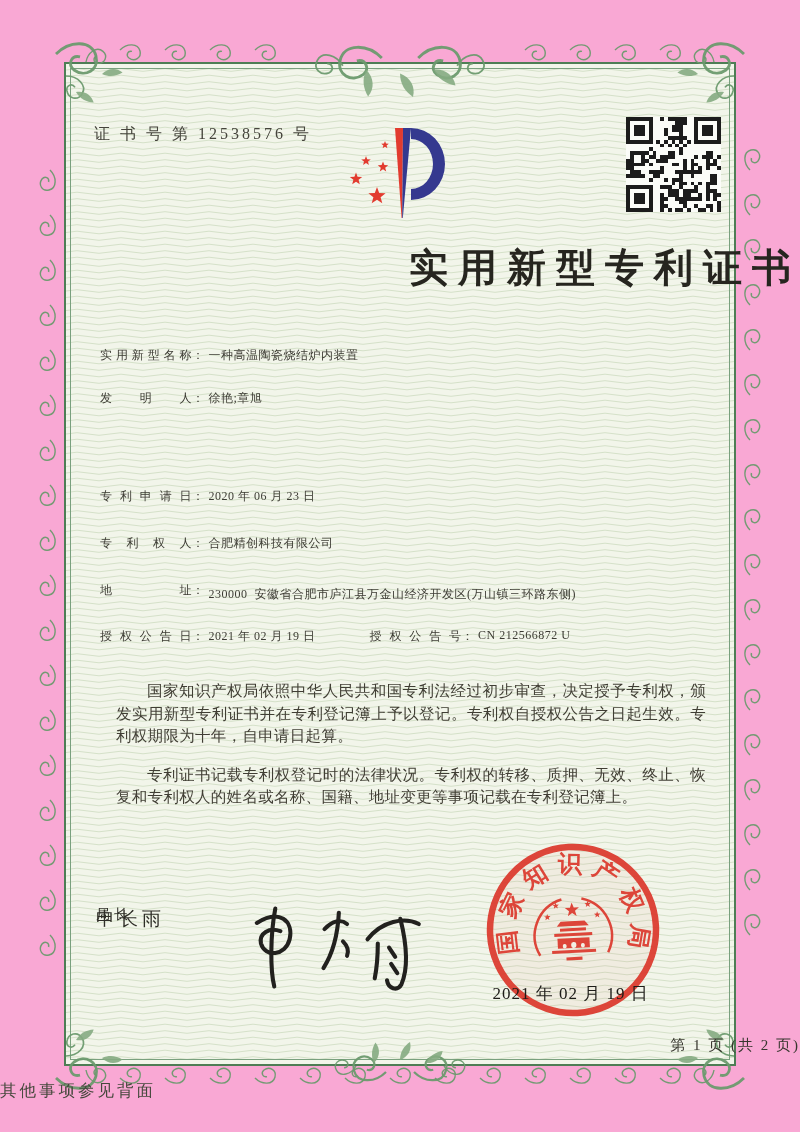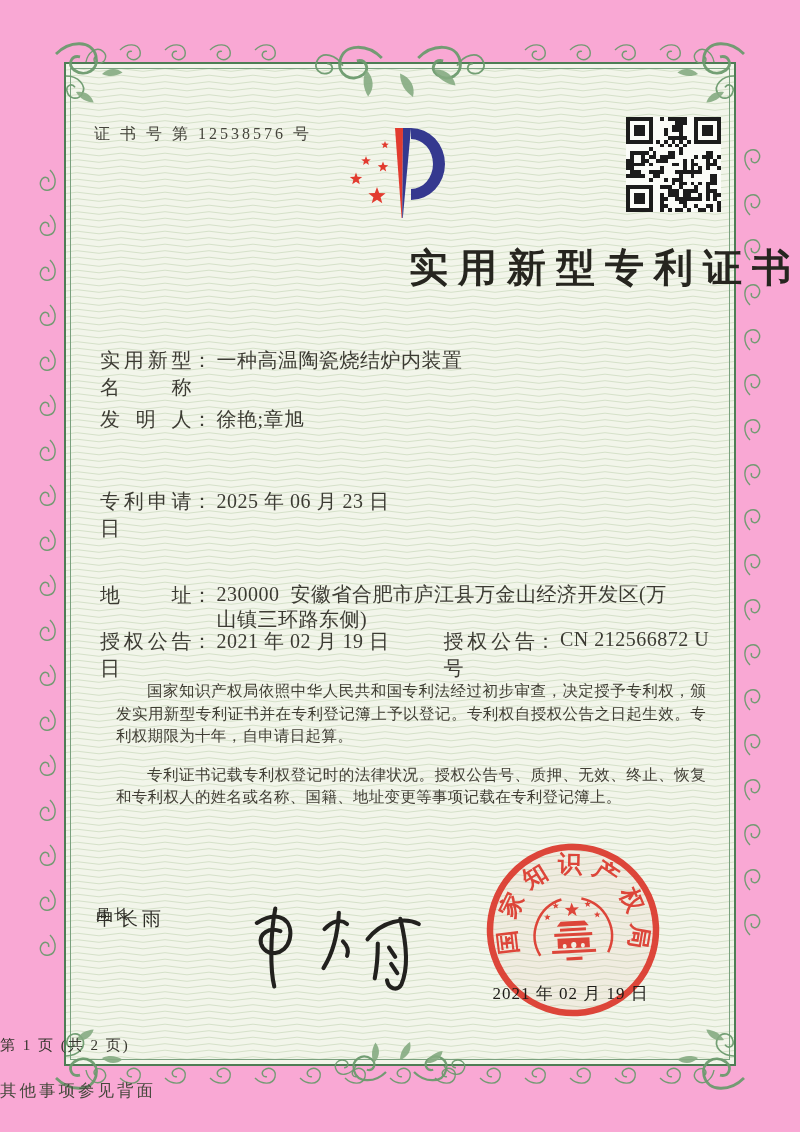--- a/index.html
+++ b/index.html
@@ -18,42 +18,42 @@
 
   .frame { position:absolute; z-index:2; }
   .frame.outer { left:64px; top:62px; width:668px; height:1000px; border:2.5px solid #4e7d55; }
   .frame.inner { left:70px; top:68px; width:658px; height:990px; border:1px solid #79a07e; }
   .cert-no { position:absolute; left:94px; top:124px; z-index:5; font-size:16px; letter-spacing:3px; color:#45443c; }
   .logo { position:absolute; left:338px; top:122px; width:122px; height:100px; z-index:5; }
   .qr { position:absolute; left:626px; top:117px; width:95px; height:95px; z-index:5; }
   .title { position:absolute; left:0; top:240px; width:800px; margin:1px; z-index:5; text-align:right;
            font-size:39px; font-weight:700; letter-spacing:10px; color:#26251f; }
 
-  .frow { position:absolute; left:100px; width:630px; z-index:5; font-size:20px; color:#3c3b33; letter-spacing:.5px; }
+  .frow { position:absolute; left:100px; width:630px; z-index:5; font-size:12px; color:#3c3b33; letter-spacing:.5px; }
   .flabel { display:inline-block; width:92px; text-align:justify; text-align-last:justify; vertical-align:top; }
   .fsep   { display:inline-block; vertical-align:top; }
   .fvalue { display:inline-block; vertical-align:top; margin-left:4px; white-space:pre-wrap; }
   .fvalue.wide { width:470px; line-height:25px; }
   .pair2 { margin-left:54px; }
 
   .paras { position:absolute; left:100px; top:664px; width:622px; z-index:5; }
   .paras p { margin:16px; font-size:15.5px; line-height:22.5px; color:#403e34; text-indent:2em;
              text-align:justify; letter-spacing:.3px; }
 
   .sig-title { position:absolute; left:96px; top:906px; z-index:5; font-size:14px; letter-spacing:4px; color:#2e2d27; }
   .sig-name  { position:absolute; left:96px; top:906px; z-index:5; font-size:19px; letter-spacing:4px; color:#2e2d27; }
   .sig { position:absolute; left:222px; top:896px; width:205px; height:98px; z-index:7; }
   .sig path { fill:none; stroke:#22211e; stroke-width:4; stroke-linecap:round; stroke-linejoin:round; }
 
   .seal { position:absolute; left:483px; top:840px; width:180px; height:180px; z-index:8;
           transform:rotate(-3deg); opacity:.93; }
   .seal-date { position:absolute; left:468px; top:982px; width:205px; z-index:9; text-align:center;
                font-size:17px; color:#1d1c18; letter-spacing:1px; }
 
-  .page-no  { position:absolute; left:0; top:1036px; width:800px; z-index:5; text-align:left;
+  .page-no  { position:absolute; left:0; top:1036px; width:800px; z-index:5; text-align:right;
               font-size:15px; color:#37362e; letter-spacing:2px; }
   .back-note{ position:absolute; left:0; top:1080px; width:800px; z-index:5; 
               font-size:16.5px; color:#45483c; letter-spacing:3px; }
 </style>
 </head>
 <body>
 
 <div class="page">
 
   <svg id="ornament">
@@ -632,36 +632,39 @@
         <rect x="83.6" y="91.2" width="3.8499999999999996" height="3.8499999999999996"></rect>
         <rect x="91.2" y="91.2" width="3.8499999999999996" height="3.8499999999999996"></rect>
       </g>
     </svg>
 
   <h1 class="title">实用新型专利证书</h1>
 
   <div class="frow" style="top:347px">
     <span class="flabel">实用新型名称</span><span class="fsep">：</span><span class="fvalue">一种高温陶瓷烧结炉内装置</span>
   </div>
-  <div class="frow" style="top:406px">
+  <div class="frow" style="top:390px">
     <span class="flabel">发明人</span><span class="fsep">：</span><span class="fvalue">徐艳;章旭</span>
   </div>
   <div class="frow" style="top:488px">
-    <span class="flabel">专利申请日</span><span class="fsep">：</span><span class="fvalue">2025 年 06 月 23 日</span>
+    <span class="flabel">专利申请日</span><span class="fsep">：</span><span class="fvalue">2020 年 06 月 23 日</span>
+  </div>
+  <div class="frow" style="top:535px">
+    <span class="flabel">专利权人</span><span class="fsep">：</span><span class="fvalue">合肥精创科技有限公司</span>
   </div>
   <div class="frow" style="top:582px">
     <span class="flabel">地址</span><span class="fsep">：</span><span class="fvalue wide">230000  安徽省合肥市庐江县万金山经济开发区(万山镇三环路东侧)</span>
   </div>
   <div class="frow" style="top:628px">
     <span class="flabel">授权公告日</span><span class="fsep">：</span><span class="fvalue">2021 年 02 月 19 日</span><span class="flabel pair2">授权公告号</span><span class="fsep">：</span><span class="fvalue">CN 212566872 U</span>
   </div>
 
   <div class="paras">
     <p>国家知识产权局依照中华人民共和国专利法经过初步审查，决定授予专利权，颁发实用新型专利证书并在专利登记簿上予以登记。专利权自授权公告之日起生效。专利权期限为十年，自申请日起算。</p>
-    <p>专利证书记载专利权登记时的法律状况。授权公告号、质押、无效、终止、恢复和专利权人的姓名或名称、国籍、地址变更等事项记载在专利登记簿上。</p>
+    <p>专利证书记载专利权登记时的法律状况。专利权的转移、质押、无效、终止、恢复和专利权人的姓名或名称、国籍、地址变更等事项记载在专利登记簿上。</p>
   </div>
 
   <div class="sig-title">局长</div>
   <div class="sig-name">申长雨</div>
 
   <svg class="sig" viewBox="0 0 200 95">
     <path d="M52,12 C47,38 47,72 51,88"></path>
     <path d="M34,26 C56,12 70,24 66,42 C62,58 42,60 38,46 C36,36 46,30 57,34"></path>
     <path d="M100,32 C108,24 116,22 122,27"></path>
     <path d="M114,16 C113,36 108,56 99,70"></path>

